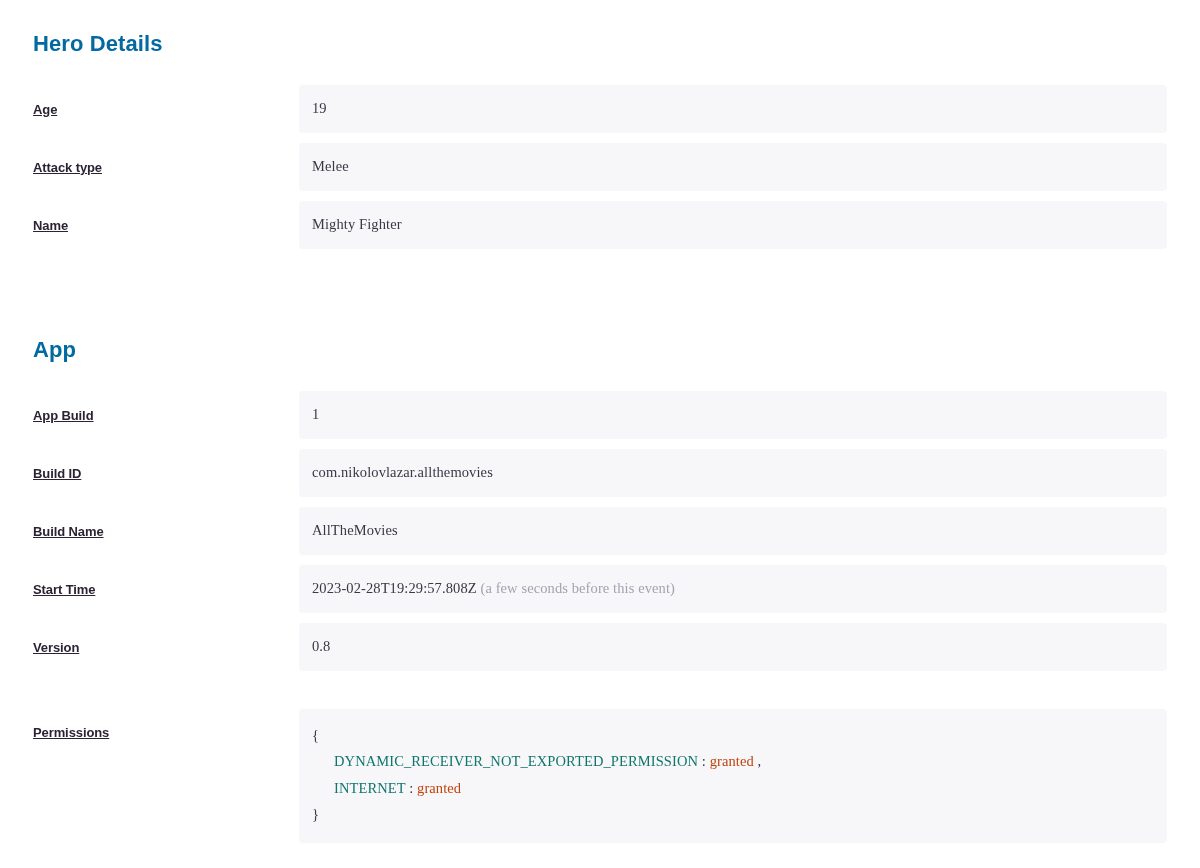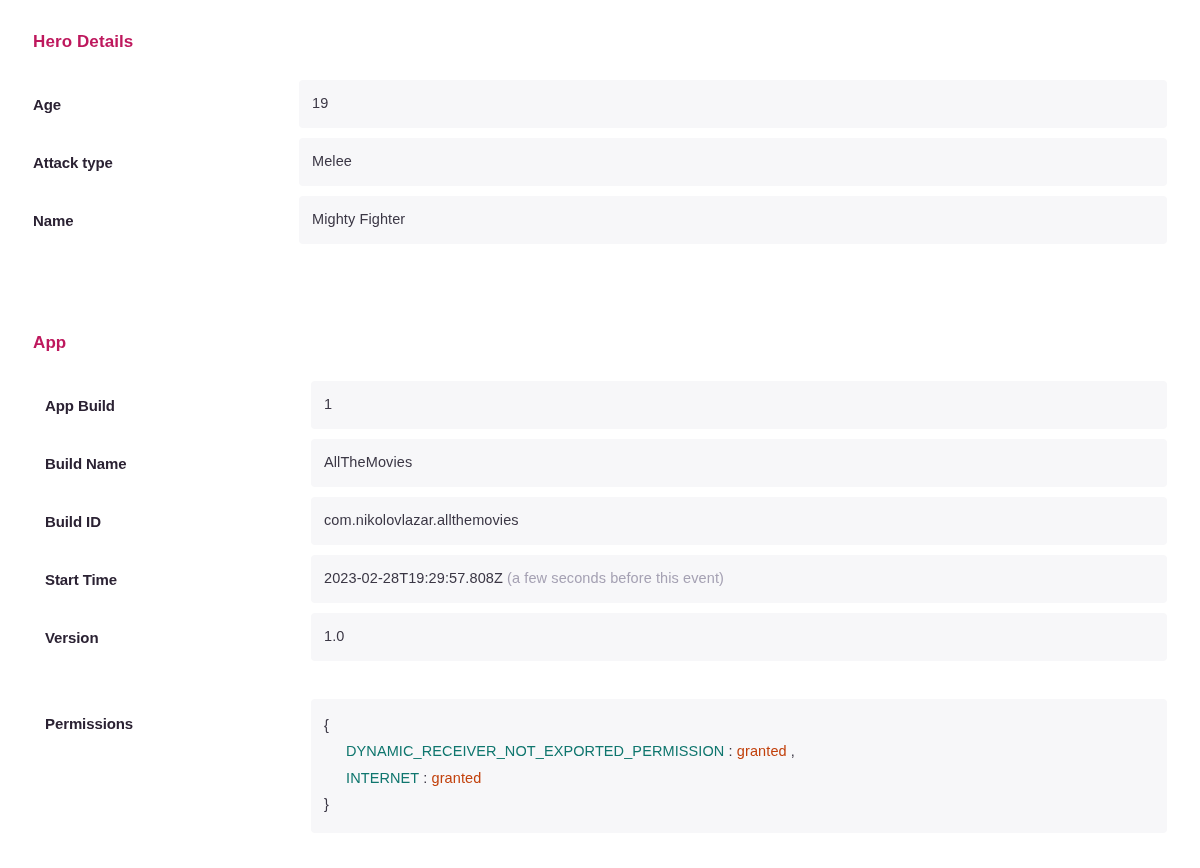--- a/index.html
+++ b/index.html
@@ -17,53 +17,54 @@
   .page {
     position: relative;
     width: 1200px;
     height: 868px;
     box-sizing: border-box;
     padding: 0 33px;
   }
 
   
   .section-header {
-    color: #be185d;
-    font-size: 17px;
+    color: #0369a1;
+    font-size: 22px;
     font-weight: 700;
     letter-spacing: 0.1px;
     line-height: 1;
   }
   .kv-row {
     display: flex;
     align-items: stretch;
     margin-bottom: 10px;
   }
   .kv-label {
     flex: 0 0 266px;
     max-width: 266px;
     display: flex;
     align-items: center;
     color: #2b2233;
-    font-size: 15px;
+    font-size: 13px;
     font-weight: 700;
     letter-spacing: -0.1px;
     padding-right: 12px;
     box-sizing: border-box;
+    text-decoration: underline;
   }
   .kv-value {
     flex: 1 1 auto;
     background: #f7f7f9;
     border-radius: 4px;
     min-height: 48px;
     display: flex;
     align-items: center;
     padding: 0 13px;
     box-sizing: border-box;
-    font-family: Liberation Sans, sans-serif;
+    font-family: Liberation Serif, serif;
     font-size: 14.5px;
     color: #3b3745;
     line-height: 1.45;
     letter-spacing: 0.1px;
   }
   .kv-value .muted {
     color: #a5a1b3;
   }
 
   
@@ -83,21 +84,21 @@
   .code .p { color: #3b3745; }
   .code .v { color: #c2410c; }
   .code .brace { color: #3b3745; }
   .code-line { display: block; }
   .code-line.indent { padding-left: 22px; }
 
   
   .hero-header { margin-top: 33px; }
   .hero-rows  { margin-top: 30px; }
   .app-header { margin-top: 90px; }
-  .app-rows   { margin-top: 30px; margin-left: 12px; }
+  .app-rows   { margin-top: 30px; }
   .perm-row   { margin-top: 38px; }
 </style>
 </head>
 <body>
 
 <div class="page">
 
   <div class="section-header hero-header">Hero Details</div>
 
   <div class="hero-rows">
@@ -122,41 +123,41 @@
   <div class="section-header app-header">App</div>
 
   <div class="app-rows">
 
     <div class="kv-row">
       <div class="kv-label">App Build</div>
       <div class="kv-value">1</div>
     </div>
 
     <div class="kv-row">
-      <div class="kv-label">Build Name</div>
-      <div class="kv-value">AllTheMovies</div>
+      <div class="kv-label">Build ID</div>
+      <div class="kv-value">com.nikolovlazar.allthemovies</div>
     </div>
 
     <div class="kv-row">
-      <div class="kv-label">Build ID</div>
-      <div class="kv-value">com.nikolovlazar.allthemovies</div>
+      <div class="kv-label">Build Name</div>
+      <div class="kv-value">AllTheMovies</div>
     </div>
 
     <div class="kv-row">
       <div class="kv-label">Start Time</div>
       <div class="kv-value">
           <span>2023-02-28T19:29:57.808Z</span>
           <span>&nbsp;</span>
           <span class="muted">(a few seconds before this event)</span>
         </div>
     </div>
 
     <div class="kv-row">
       <div class="kv-label">Version</div>
-      <div class="kv-value">1.0</div>
+      <div class="kv-value">0.8</div>
     </div>
 
     <div class="kv-row block perm-row">
       <div class="kv-label">Permissions</div>
       <div class="kv-value code"><span class="code-line brace">{</span><span class="code-line indent"><span class="k">DYNAMIC_RECEIVER_NOT_EXPORTED_PERMISSION</span><span> </span><span class="p">:</span><span> </span><span class="v">granted</span><span> </span><span class="p">,</span></span><span class="code-line indent"><span class="k">INTERNET</span><span> </span><span class="p">:</span><span> </span><span class="v">granted</span></span><span class="code-line brace">}</span></div>
     </div>
 
   </div>
 
 </div>

